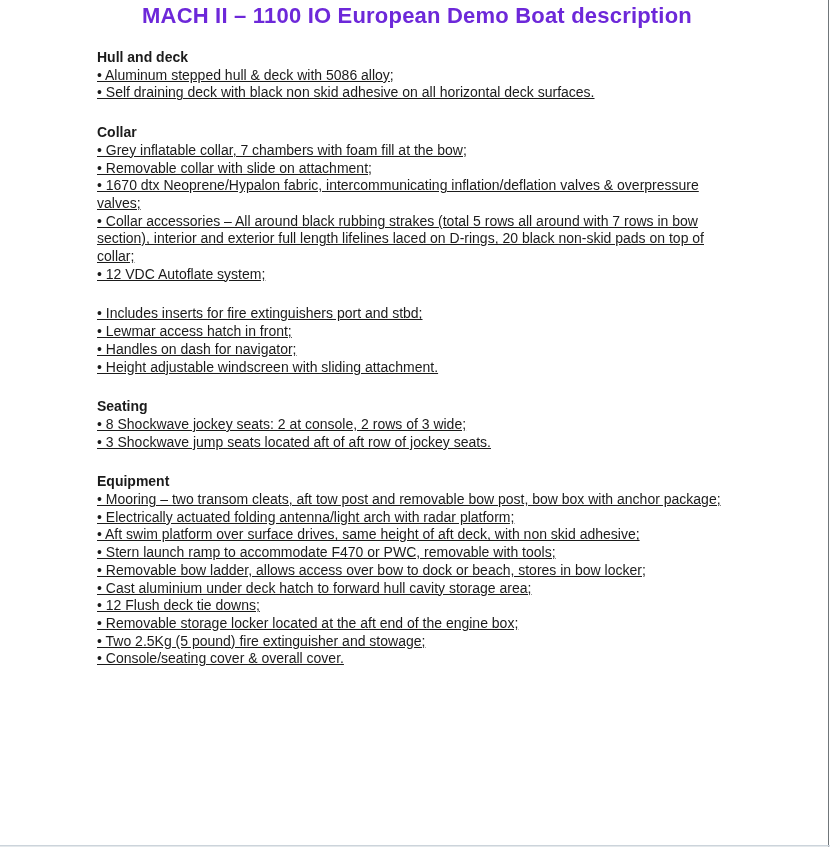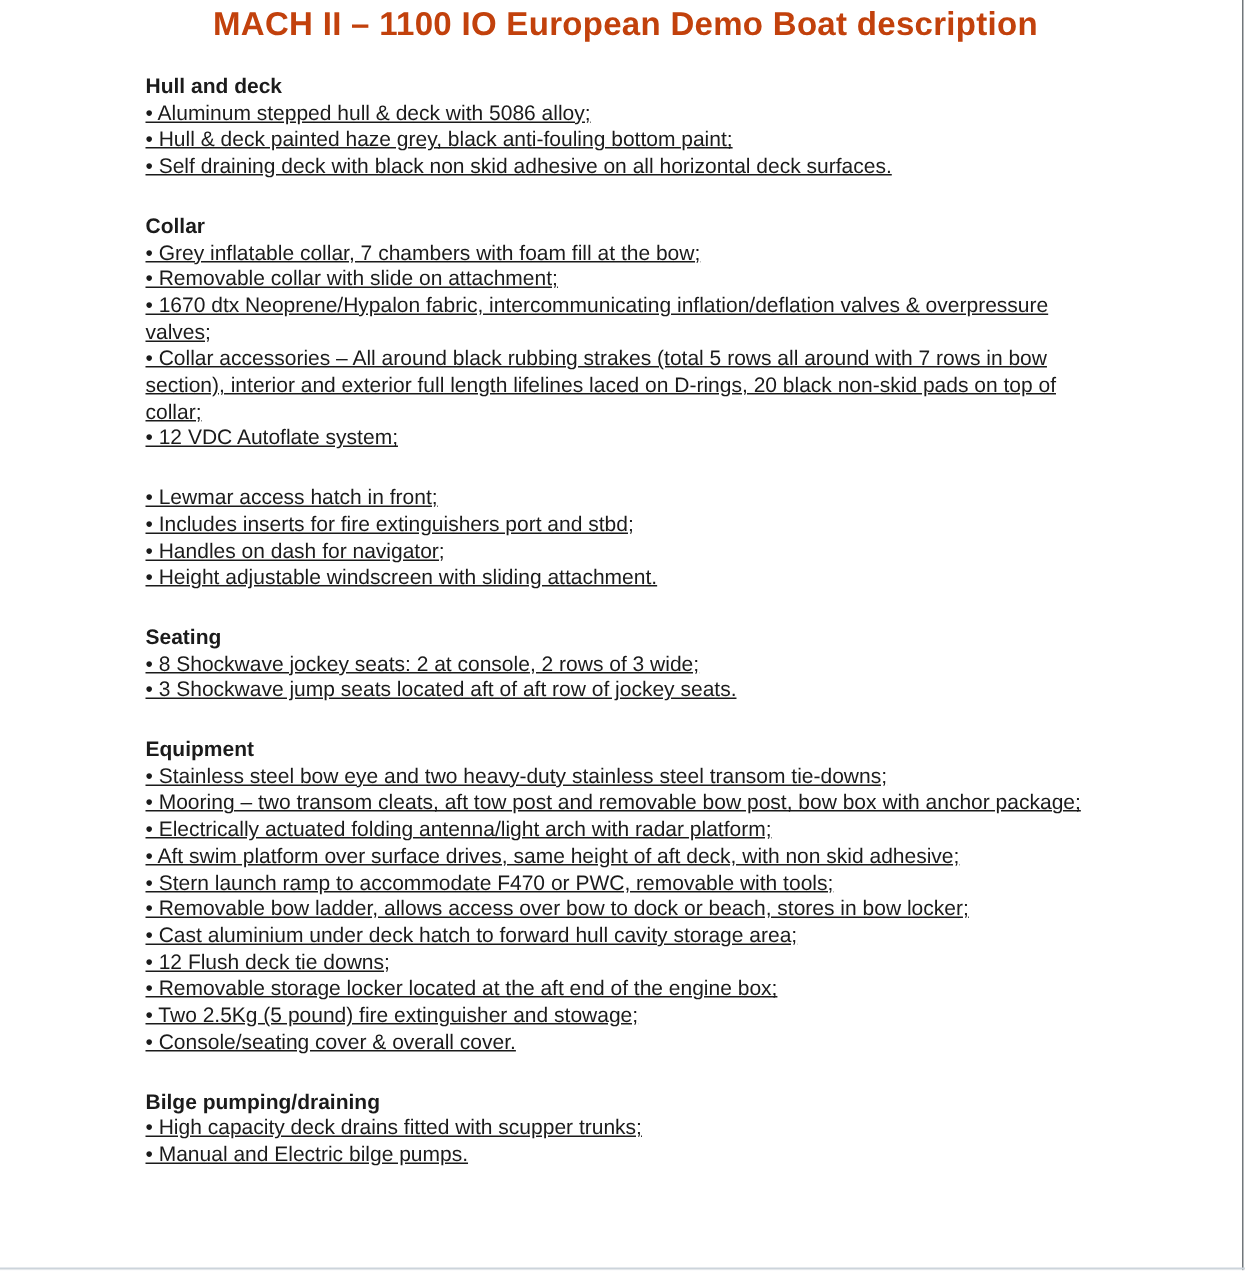--- a/index.html
+++ b/index.html
@@ -21,21 +21,21 @@
     position:absolute;
     left:97px;top:3px;width:640px;
   }
   .title{
     font-size:22px;
     line-height:25px;
     font-weight:bold;
     text-align:center;
     margin:0 0 21px 0;
     white-space:nowrap;
-    color:#c2410c;
+    color:#6d28d9;
     letter-spacing:0.2px;
   }
   .doc-section{margin:16px 0 22px 0;}
   .doc-section:last-child{margin-bottom:0;}
   .section-heading{
     font-size:14px;
     line-height:17.7px;
     font-weight:bold;
     margin:0;
   }
@@ -61,21 +61,20 @@
 <div class="page">
   <div class="content">
     <h1 class="title">MACH II – 1100 IO European Demo Boat description</h1>
     <div id="sections">
   <section class="doc-section">
     <h2 class="section-heading">Hull and deck</h2>
     <div class="bullets">
   <p class="bullet-line">• Aluminum stepped hull &amp; deck with 5086 alloy;</p>
 
 
-  <p class="bullet-line">• Hull &amp; deck painted haze grey, black anti-fouling bottom paint;</p>
 
   <p class="bullet-line">• Self draining deck with black non skid adhesive on all horizontal deck surfaces.</p>
 </div>
   </section>
 
   <section class="doc-section">
     <h2 class="section-heading">Collar</h2>
     <div class="bullets">
   <p class="bullet-line">• Grey inflatable collar, 7 chambers with foam fill at the bow;</p>
 
@@ -85,43 +84,42 @@
 
   <p class="bullet-line">• Collar accessories – All around black rubbing strakes (total 5 rows all around with 7 rows in bow section), interior and exterior full length lifelines laced on D-rings, 20 black non-skid pads on top of collar;</p>
 
   <p class="bullet-line">• 12 VDC Autoflate system;</p>
 </div>
   </section>
 
   <section class="doc-section">
     <div class="bullets">
 
+  <p class="bullet-line">• Includes inserts for fire extinguishers port and stbd;</p>
+
   <p class="bullet-line">• Lewmar access hatch in front;</p>
-
-  <p class="bullet-line">• Includes inserts for fire extinguishers port and stbd;</p>
 
   <p class="bullet-line">• Handles on dash for navigator;</p>
 
   <p class="bullet-line">• Height adjustable windscreen with sliding attachment.</p>
 </div>
   </section>
 
   <section class="doc-section">
     <h2 class="section-heading">Seating</h2>
     <div class="bullets">
   <p class="bullet-line">• 8 Shockwave jockey seats: 2 at console, 2 rows of 3 wide;</p>
 
   <p class="bullet-line">• 3 Shockwave jump seats located aft of aft row of jockey seats.</p>
 </div>
   </section>
 
   <section class="doc-section">
     <h2 class="section-heading">Equipment</h2>
     <div class="bullets">
-  <p class="bullet-line">• Stainless steel bow eye and two heavy-duty stainless steel transom tie-downs;</p>
 
   <p class="bullet-line">• Mooring – two transom cleats, aft tow post and removable bow post, bow box with anchor package;</p>
 
   <p class="bullet-line">• Electrically actuated folding antenna/light arch with radar platform;</p>
 
   <p class="bullet-line">• Aft swim platform over surface drives, same height of aft deck, with non skid adhesive;</p>
 
   <p class="bullet-line">• Stern launch ramp to accommodate F470 or PWC, removable with tools;</p>
 
   <p class="bullet-line">• Removable bow ladder, allows access over bow to dock or beach, stores in bow locker;</p>
@@ -131,25 +129,17 @@
   <p class="bullet-line">• 12 Flush deck tie downs;</p>
 
   <p class="bullet-line">• Removable storage locker located at the aft end of the engine box;</p>
 
   <p class="bullet-line">• Two 2.5Kg (5 pound) fire extinguisher and stowage;</p>
 
   <p class="bullet-line">• Console/seating cover &amp; overall cover.</p>
 </div>
   </section>
 
-  <section class="doc-section">
-    <h2 class="section-heading">Bilge pumping/draining</h2>
-    <div class="bullets">
-  <p class="bullet-line">• High capacity deck drains fitted with scupper trunks;</p>
-
-  <p class="bullet-line">• Manual and Electric bilge pumps.</p>
-</div>
-  </section>
 </div>
   </div>
   <div class="edge-right"></div>
   <div class="edge-bottom"></div>
 </div>
 
 </body></html>

